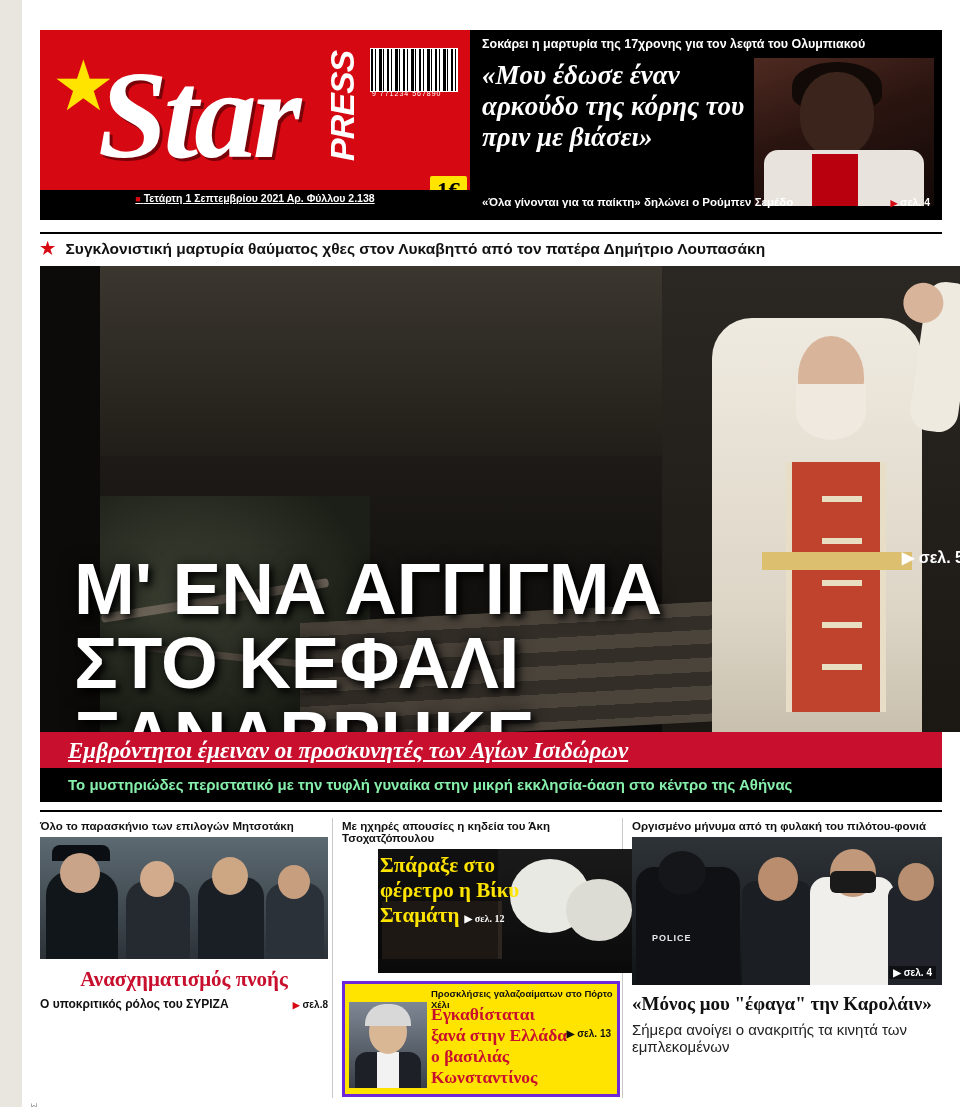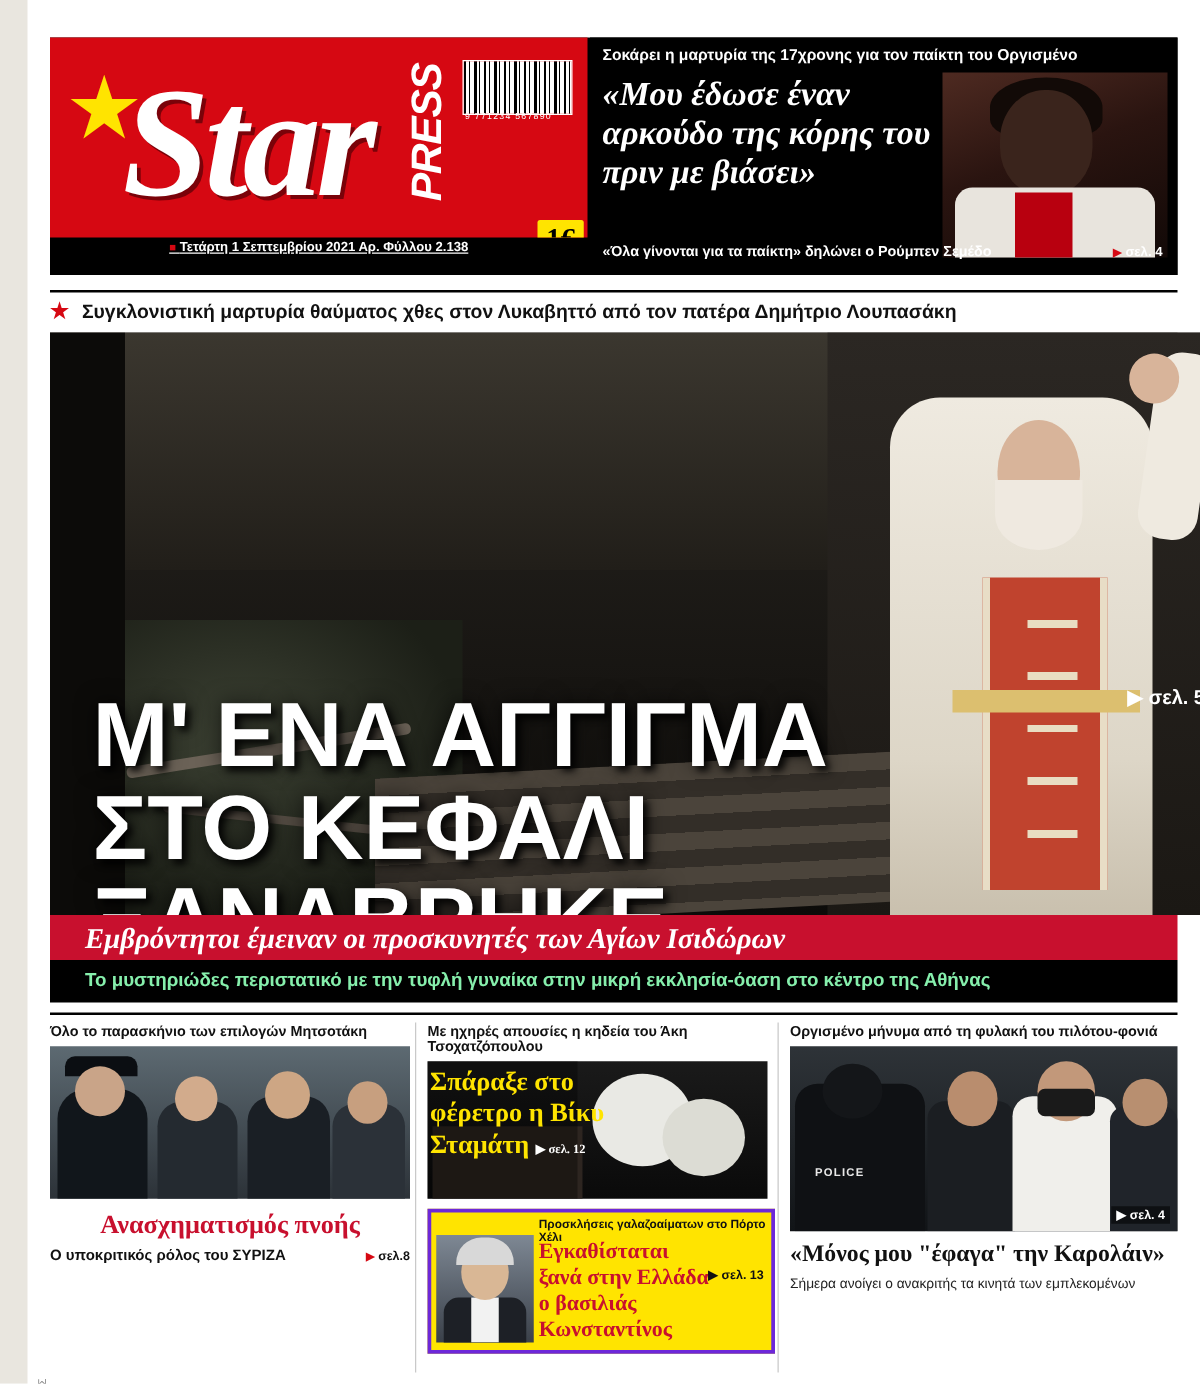--- a/index.html
+++ b/index.html
@@ -356,20 +356,21 @@
     background: #c8102e;
   }
   .red-banner span {
     position: absolute;
     left: 28px; top: 6px;
     color: #ffffff;
     font-size: 23px;
     font-weight: bold;
     font-style: italic;
     font-family: "Liberation Serif", serif;
+    text-decoration: underline;
   }
   .sub-banner {
     position: absolute;
     left: 18px; top: 768px;
     width: 902px; height: 34px;
     background: #000;
   }
   .sub-banner span {
     position: absolute;
     left: 28px; top: 8px;
@@ -434,23 +435,24 @@
   }
   .pg {
     font-size: 10px;
     font-weight: bold;
     color: #111;
     white-space: nowrap;
   }
 
   
   .c2photo {
-    width: 272px; height: 110px;
+    width: 272px; height: 124px;
     background: linear-gradient(180deg, #1a1a1a 0%, #0a0a0a 100%);
     margin-bottom: 0;
+    margin-left: 36px;
   }
   .c2-wreath { position:absolute; left:132px; top:10px; width:80px; height:74px; background:#e9e9e4; border-radius:50%; }
   .c2-wreath2 { position:absolute; left:188px; top:30px; width:66px; height:62px; background:#dcdcd4; border-radius:50%; }
   .c2-coffin { position:absolute; left:4px; top:52px; width:120px; height:58px; background:#2d2520; }
   .c2-head-overlay {
     position: absolute;
     left: 0; top: 0;
     width: 120px; height: 110px;
     background: rgba(0,0,0,0.35);
   }
@@ -540,21 +542,21 @@
   .c3-head {
     margin-top: 8px;
     font-family: "Liberation Serif", serif;
     font-weight: bold;
     font-size: 19px;
     line-height: 22px;
     color: #111;
   }
   .c3-foot {
     margin-top: 6px;
-    font-size: 11px;
+    font-size: 15px;
     color: #222;
   }
   .col-divider {
     position: absolute;
     top: 818px;
     width: 1px; height: 280px;
     background: #c9c9c9;
   }
   .flexrow { display: flex; align-items: baseline; gap: 6px; }
 </style>
@@ -579,21 +581,21 @@
         <div class="barcode-num">9 771234 567890</div>
         <div class="price-badge">1€</div>
       </div>
 
       <div class="issue-line">
         <span class="sq">■</span>
         <span>Τετάρτη 1 Σεπτεμβρίου 2021   Αρ. Φύλλου 2.138</span>
       </div>
 
       <div class="teaser">
-        <div class="teaser-kicker">Σοκάρει η μαρτυρία της 17χρονης για τον παίκτη του Οργισμένο</div>
+        <div class="teaser-kicker">Σοκάρει η μαρτυρία της 17χρονης για τον λεφτά του Ολυμπιακού</div>
         <div class="teaser-photo">
           <div class="tp-hair"></div>
           <div class="tp-face"></div>
           <div class="tp-body"></div>
           <div class="tp-stripe"></div>
         </div>
         <div class="teaser-head">«Μου έδωσε έναν αρκούδο της κόρης του πριν με βιάσει»</div>
         <div class="teaser-foot">«Όλα γίνονται για τα παίκτη» δηλώνει ο Ρούμπεν Σεμέδο</div>
         <div class="teaser-page">
           <span class="tri">▶</span>

